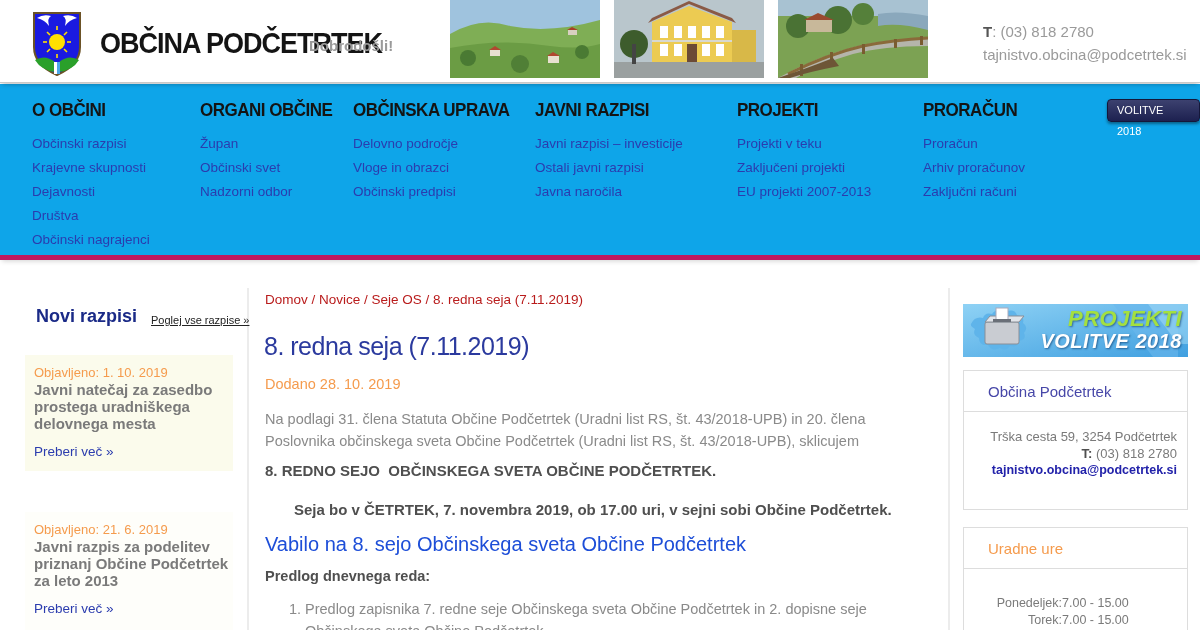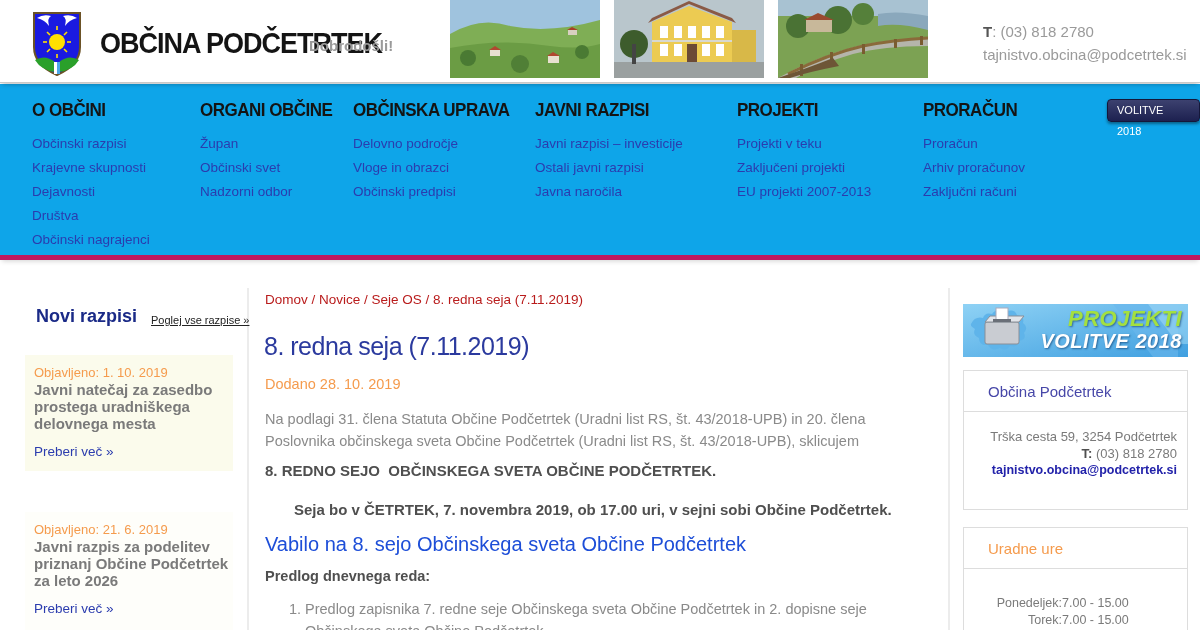--- a/index.html
+++ b/index.html
@@ -225,21 +225,21 @@
   <div class="ls-title">Novi razpisi</div>
   <a class="ls-viewall">Poglej vse razpise »</a>
 
   <div class="news-card c1">
     <div class="news-pub">Objavljeno: 1. 10. 2019</div>
     <div class="news-title">Javni natečaj za zasedbo prostega uradniškega delovnega mesta</div>
     <div class="news-more">Preberi več »</div>
   </div>
   <div class="news-card c2">
     <div class="news-pub">Objavljeno: 21. 6. 2019</div>
-    <div class="news-title">Javni razpis za podelitev priznanj Občine Podčetrtek za leto 2026</div>
+    <div class="news-title">Javni razpis za podelitev priznanj Občine Podčetrtek za leto 2013</div>
     <div class="news-more">Preberi več »</div>
   </div>
 
   <div class="breadcrumb">Domov / Novice / Seje OS / 8. redna seja (7.11.2019)</div>
   <h1 class="article-title" style="font-weight:normal">8. redna seja (7.11.2019)</h1>
   <div class="dodano">Dodano 28. 10. 2019</div>
   <div class="intro">Na podlagi 31. člena Statuta Občine Podčetrtek (Uradni list RS, št. 43/2018-UPB) in 20. člena Poslovnika občinskega sveta Občine Podčetrtek (Uradni list RS, št. 43/2018-UPB), sklicujem</div>
   <div class="sejo">8. REDNO SEJO  OBČINSKEGA SVETA OBČINE PODČETRTEK.</div>
   <div class="seja-bo">Seja bo v ČETRTEK, 7. novembra 2019, ob 17.00 uri, v sejni sobi Občine Podčetrtek.</div>
   <a class="green-link">Vabilo na 8. sejo Občinskega sveta Občine Podčetrtek</a>

